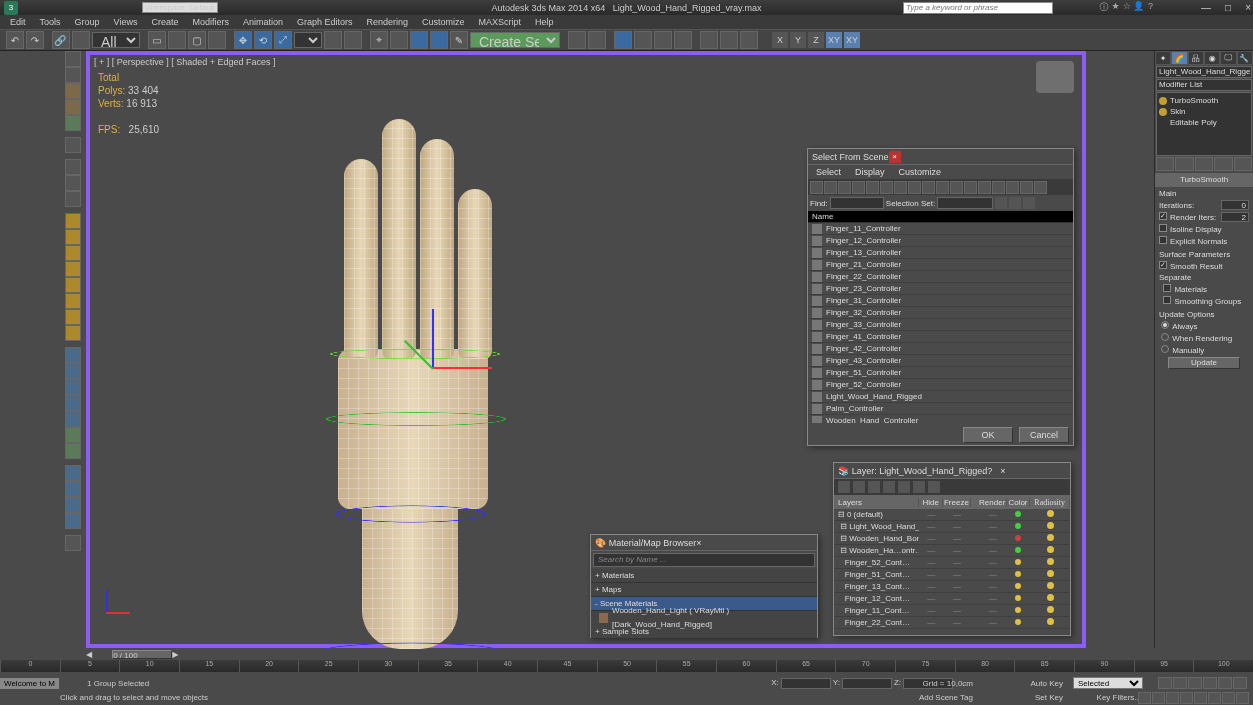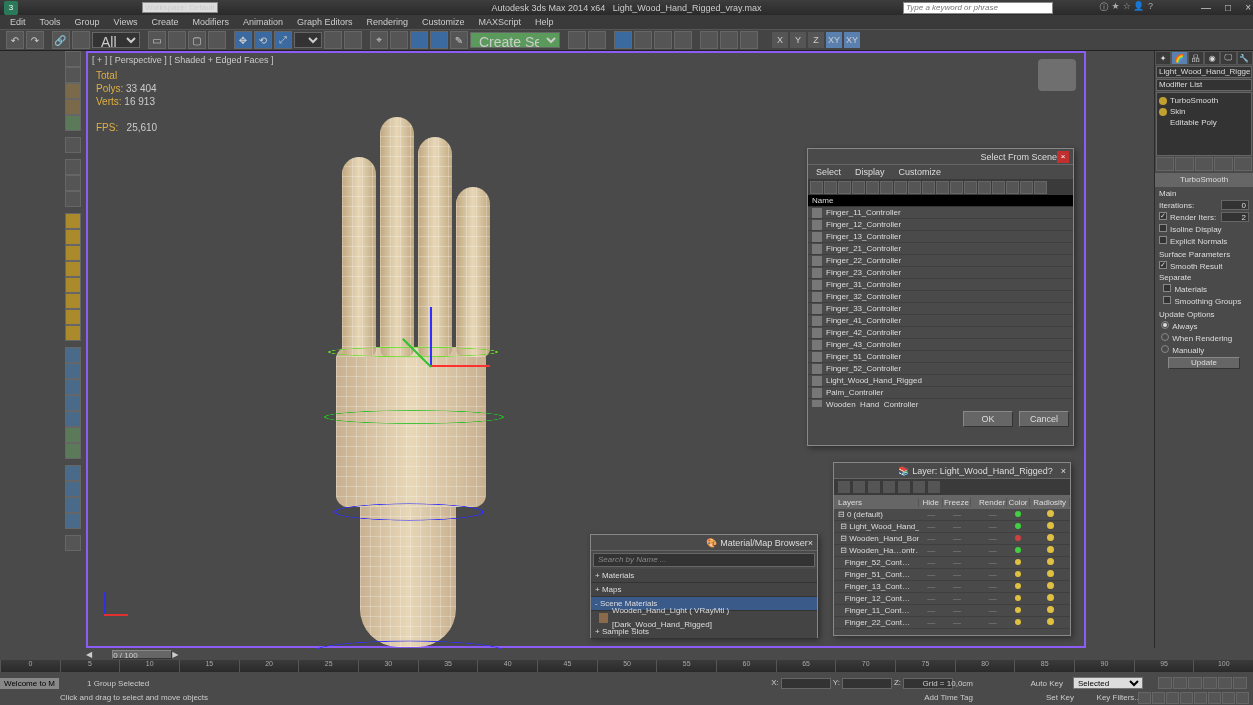--- a/index.html
+++ b/index.html
@@ -28,21 +28,21 @@
 .xyz .ax { width: 16px; height: 16px; display: flex; align-items: center; justify-content: center; font-size: 9px; color: #ccc; background: #555; }
 .xyz .ax.on { background: #5a80b0; }
 .lbtn { width: 16px; height: 16px; background: #555; border: 1px solid #666; margin-left: 1px; }
 .lbtn.c1 { background: #7a6a4a; }
 .lbtn.c2 { background: #5a7a5a; }
 .lbtn.c3 { background: #aa8a2a; }
 .lbtn.c4 { background: #4a6a8a; }
 .lbtn.sep { background: transparent; border: none; height: 6px; }
 
 
-.viewport { position: absolute; left: 86px; top: 51px; width: 1000px; height: 597px; background: #4a4a4a; border: 2px solid #8b5cf6; }
+.viewport { position: absolute; left: 86px; top: 51px; width: 1000px; height: 597px; background: #4a4a4a; border: 4px solid #8b5cf6; }
 .vplabel { position: absolute; left: 4px; top: 2px; font-size: 9px; color: #ccc; }
 .vpstats { position: absolute; left: 8px; top: 16px; font-size: 10px; color: #ccc; line-height: 1.3; }
 .vpstats .lbl { color: #e0b040; }
 .vpcube { position: absolute; right: 8px; top: 6px; width: 38px; height: 32px; background: #888; border-radius: 4px; opacity: 0.6; }
 .vpgizmo { position: absolute; left: 16px; bottom: 30px; width: 24px; height: 24px; }
 .vpgizmo::before { content: ""; position: absolute; left: 0; bottom: 0; width: 2px; height: 24px; background: #3030e0; }
 .vpgizmo::after { content: ""; position: absolute; left: 0; bottom: 0; width: 24px; height: 2px; background: #e03030; }
 
 
 .hand { position: absolute; left: 180px; top: 14px; width: 300px; height: 590px; }
@@ -82,21 +82,21 @@
 .rollbody .row { display: flex; align-items: center; justify-content: space-between; margin: 2px 0; }
 .rollbody .spn { width: 28px; height: 10px; background: #333; border: 1px solid #666; text-align: right; padding-right: 2px; }
 .rollbody .cb { width: 8px; height: 8px; background: #333; border: 1px solid #888; display: inline-block; margin-right: 3px; }
 .rollbody .cb.on::after { content: "✓"; font-size: 7px; color: #ddd; position: relative; top: -2px; }
 .rollbody .rad { width: 8px; height: 8px; border: 1px solid #888; border-radius: 50%; display: inline-block; margin-right: 3px; }
 .rollbody .rad.on::after { content: ""; display: block; width: 4px; height: 4px; background: #ddd; border-radius: 50%; margin: 1px; }
 .upbtn { display: block; width: 80%; margin: 2px auto; height: 12px; background: #666; border: 1px outset #888; text-align: center; line-height: 10px; }
 
 
 .dlg { position: absolute; background: #4a4a4a; border: 1px solid #888; box-shadow: 2px 2px 6px rgba(0,0,0,0.4); font-size: 9px; color: #ddd; }
-.dlg-title { height: 16px; background: #4a4a4a; border-bottom: 1px solid #666; display: flex; align-items: center; padding: 0 4px; justify-content: flex-end; }
+.dlg-title { height: 16px; background: #4a4a4a; border-bottom: 1px solid #666; display: flex; align-items: center; padding: 0 4px; justify-content: flex-start; }
 .dlg-title .close { width: 12px; height: 12px; background: #c03030; color: #fff; text-align: center; line-height: 12px; font-size: 8px; }
 .sfs { left: 807px; top: 148px; width: 267px; height: 298px; }
 .sfs .tabs { display: flex; gap: 14px; padding: 2px 8px; font-size: 9px; }
 .sfs .iconrow { height: 16px; background: #3a3a3a; display: flex; align-items: center; gap: 1px; padding: 0 2px; }
 .sfs .iconrow .ib { width: 13px; height: 13px; background: #555; border: 1px solid #666; }
 .sfs .findrow { display: flex; align-items: center; gap: 2px; padding: 2px; font-size: 8px; }
 .sfs .findrow input { height: 12px; background: #333; border: 1px solid #666; color: #ccc; font-size: 8px; }
 .sfs .listhdr { height: 12px; background: #000000; font-size: 8px; padding: 0 4px; line-height: 12px; border-bottom: 1px solid #333; }
 .sfs .list { height: 200px; overflow: hidden; background: #4a4a4a; }
 .sfs .list .li { height: 12px; display: flex; align-items: center; gap: 4px; padding-left: 4px; font-size: 8px; border-bottom: 1px solid #3f3f3f; }
@@ -115,21 +115,21 @@
 
 .layerd { left: 833px; top: 462px; width: 238px; height: 174px; }
 .layerd .ltb { height: 16px; background: #3a3a3a; display: flex; align-items: center; gap: 3px; padding: 0 4px; }
 .layerd .ltb .lb { width: 12px; height: 12px; background: #555; }
 .layerd .lhdr { display: flex; height: 14px; background: #666; font-size: 8px; align-items: center; }
 .layerd .lhdr .c { border-right: 1px solid #555; text-align: center; }
 .layerd .lrows { height: 120px; overflow: hidden; }
 .layerd .lrow { display: flex; height: 12px; font-size: 8px; align-items: center; border-bottom: 1px solid #3f3f3f; }
 .layerd .lrow .c { text-align: center; }
 .c-lay { width: 86px; text-align: left !important; padding-left: 4px; overflow: hidden; white-space: nowrap; }
-.c-h { width: 24px; } .c-f { width: 28px; } .c-r { width: 28px; margin-left: 8px; } .c-c { width: 24px; } .c-rad { width: 40px; }
+.c-h { width: 24px; } .c-f { width: 28px; } .c-r { width: 28px; margin-left: 8px; } .c-c { width: 24px; } .c-rad { width: 40px; font-family: Liberation Serif, serif; }
 .dot { display: inline-block; width: 6px; height: 6px; border-radius: 50%; }
 .dot.g { background: #40d040; } .dot.y { background: #e0c040; } .dot.r { background: #d04040; }
 .dash { color: #888; }
 .bulb2 { display: inline-block; width: 7px; height: 7px; background: #e0c040; border-radius: 50%; }
 
 
 .lefttools2 { position: absolute; left: 62px; top: 51px; width: 24px; height: 597px; background: #4a4a4a; }
 .lefttools2 .lbtn { margin-left: 3px; }
 
 
@@ -413,20 +413,29 @@
       <div class="ib"></div>
       <div class="ib"></div>
       <div class="ib"></div>
       <div class="ib"></div>
       <div class="ib"></div>
       <div class="ib"></div>
       <div class="ib"></div>
       <div class="ib"></div>
       <div class="ib"></div>
   </div>
+  <div class="findrow">
+    <span>Find:</span>
+    <input style="width: 54px;">
+    <span>Selection Set:</span>
+    <input style="width: 56px;">
+    <div class="ib" style="width:12px;height:12px;background:#555"></div>
+    <div class="ib" style="width:12px;height:12px;background:#555"></div>
+    <div class="ib" style="width:12px;height:12px;background:#555"></div>
+  </div>
   <div class="listhdr">Name</div>
   <div class="list" id="sfslist">
       <div class="li">
         <span class="ic"></span>
         <span>Finger_11_Controller</span>
       </div>
       <div class="li">
         <span class="ic"></span>
         <span>Finger_12_Controller</span>
       </div>
@@ -669,22 +678,22 @@
     <div class="pb"></div>
     <div class="pb"></div>
     <div class="pb"></div>
     <div class="pb"></div>
     <div class="pb"></div>
     <div class="pb"></div>
   </div>
 </div>
 <div class="status2">
   <span style="margin-left:60px">Click and drag to select and move objects</span>
-  <span style="position:absolute;right:280px">Add Time Tag</span>
-  <span style="position:absolute;right:179px">Set Key</span>
+  <span style="position:absolute;right:280px">Add Scene Tag</span>
+  <span style="position:absolute;right:190px">Set Key</span>
   <span style="position:absolute;right:112px">Key Filters...</span>
   <div class="navbtns">
     <div class="nb"></div>
     <div class="nb"></div>
     <div class="nb"></div>
     <div class="nb"></div>
     <div class="nb"></div>
     <div class="nb"></div>
     <div class="nb"></div>
     <div class="nb"></div>

